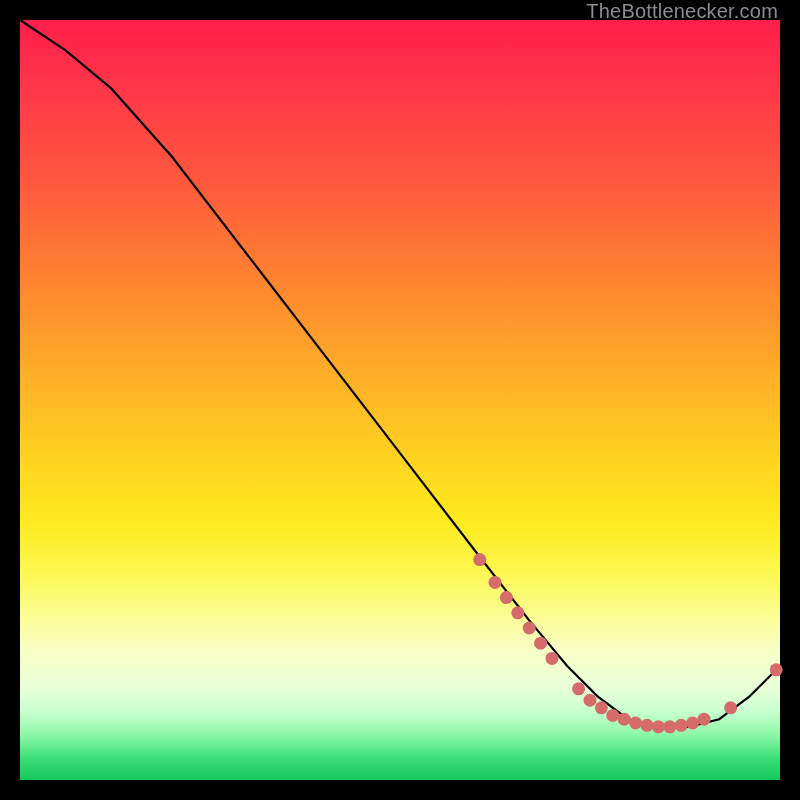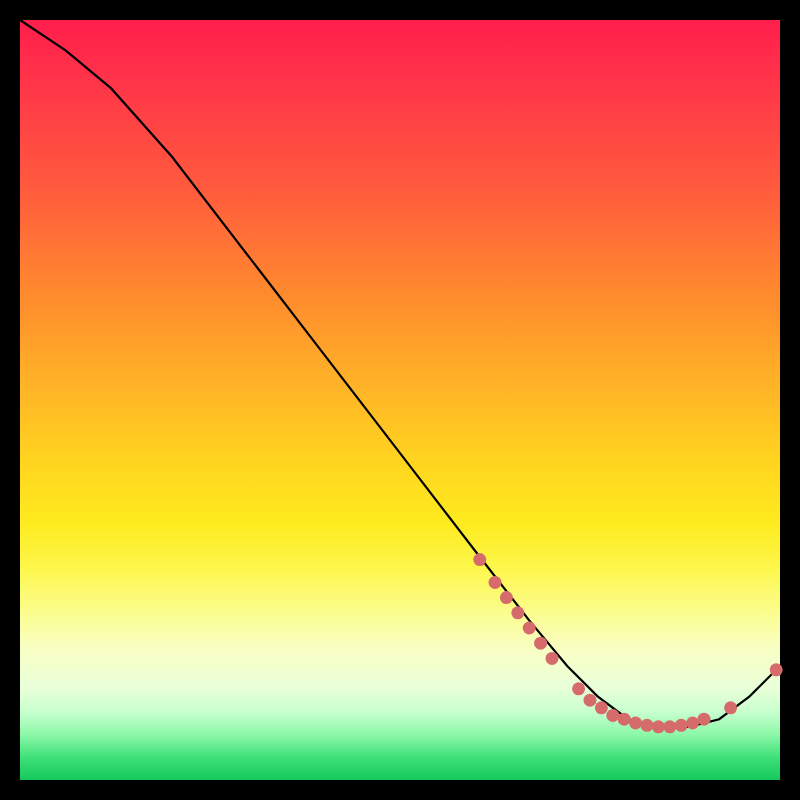--- a/index.html
+++ b/index.html
@@ -58,20 +58,21 @@
     top: 0;
     width: 760px;
     height: 760px;
     overflow: visible;
   }
 </style>
 </head>
 <body>
 
 <div class="frame">
+  <div class="watermark">TheBottlenecker.com</div>
 
   <div class="plot">
     <svg class="curve" viewBox="0 0 760 760">
       <path fill="none" stroke="#000000" stroke-width="2.2" stroke-linecap="round" d="M0.0 0.0 L45.6 30.4 L91.2 68.4 L152.0 136.8 L228.0 235.6 L304.0 334.4 L380.0 433.2 L456.0 532.0 L509.2 600.4 L547.2 646.0 L577.6 676.4 L608.0 699.2 L638.4 706.8 L668.8 706.8 L699.2 699.2 L729.6 676.4 L760.0 646.0"></path>
       <g>
           <circle cx="459.8" cy="539.6" r="6.5" fill="#d66b6b" stroke="#c45a5a" stroke-width="0"></circle>
           <circle cx="475.0" cy="562.4" r="6.5" fill="#d66b6b" stroke="#c45a5a" stroke-width="0"></circle>
           <circle cx="486.4" cy="577.6" r="6.5" fill="#d66b6b" stroke="#c45a5a" stroke-width="0"></circle>
           <circle cx="497.8" cy="592.8" r="6.5" fill="#d66b6b" stroke="#c45a5a" stroke-width="0"></circle>
           <circle cx="509.2" cy="608.0" r="6.5" fill="#d66b6b" stroke="#c45a5a" stroke-width="0"></circle>

